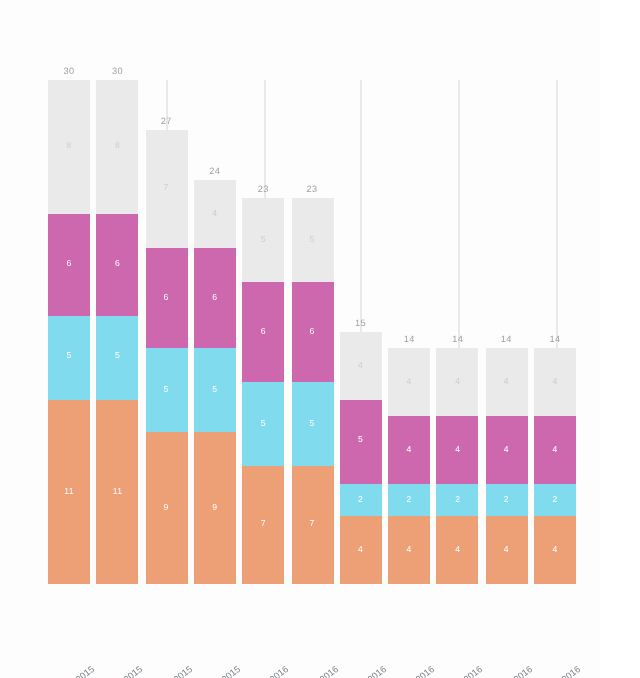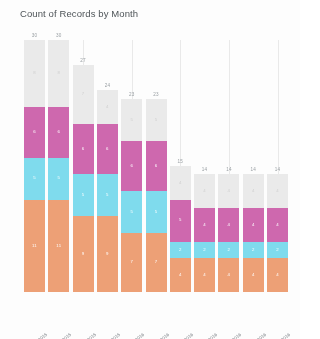--- a/index.html
+++ b/index.html
@@ -80,21 +80,20 @@
     transform-origin: right top;
     transform: rotate(-38deg);
     text-align: right;
   }
 </style>
 </head>
 <body>
 
 <div id="chart-root">
 
-  <div id="chart-title">Count of Records by Month</div>
 
   <div id="plot-area">
       <div class="gridline" style="left: 83.1px; height: 252px;"></div>
       <div class="gridline" style="left: 131.7px; height: 252px;"></div>
       <div class="gridline" style="left: 180.3px; height: 252px;"></div>
       <div class="gridline" style="left: 228.9px; height: 252px;"></div>
       <div class="gridline" style="left: 277.5px; height: 252px;"></div>
       <div class="bar-group" style="left: 24px; width: 21px; height: 252px;">
         <div class="bar-total" style="top: -7px;">30</div>
         <div class="seg gray" style="height: 67.2px; background: rgb(234, 234, 234);">

